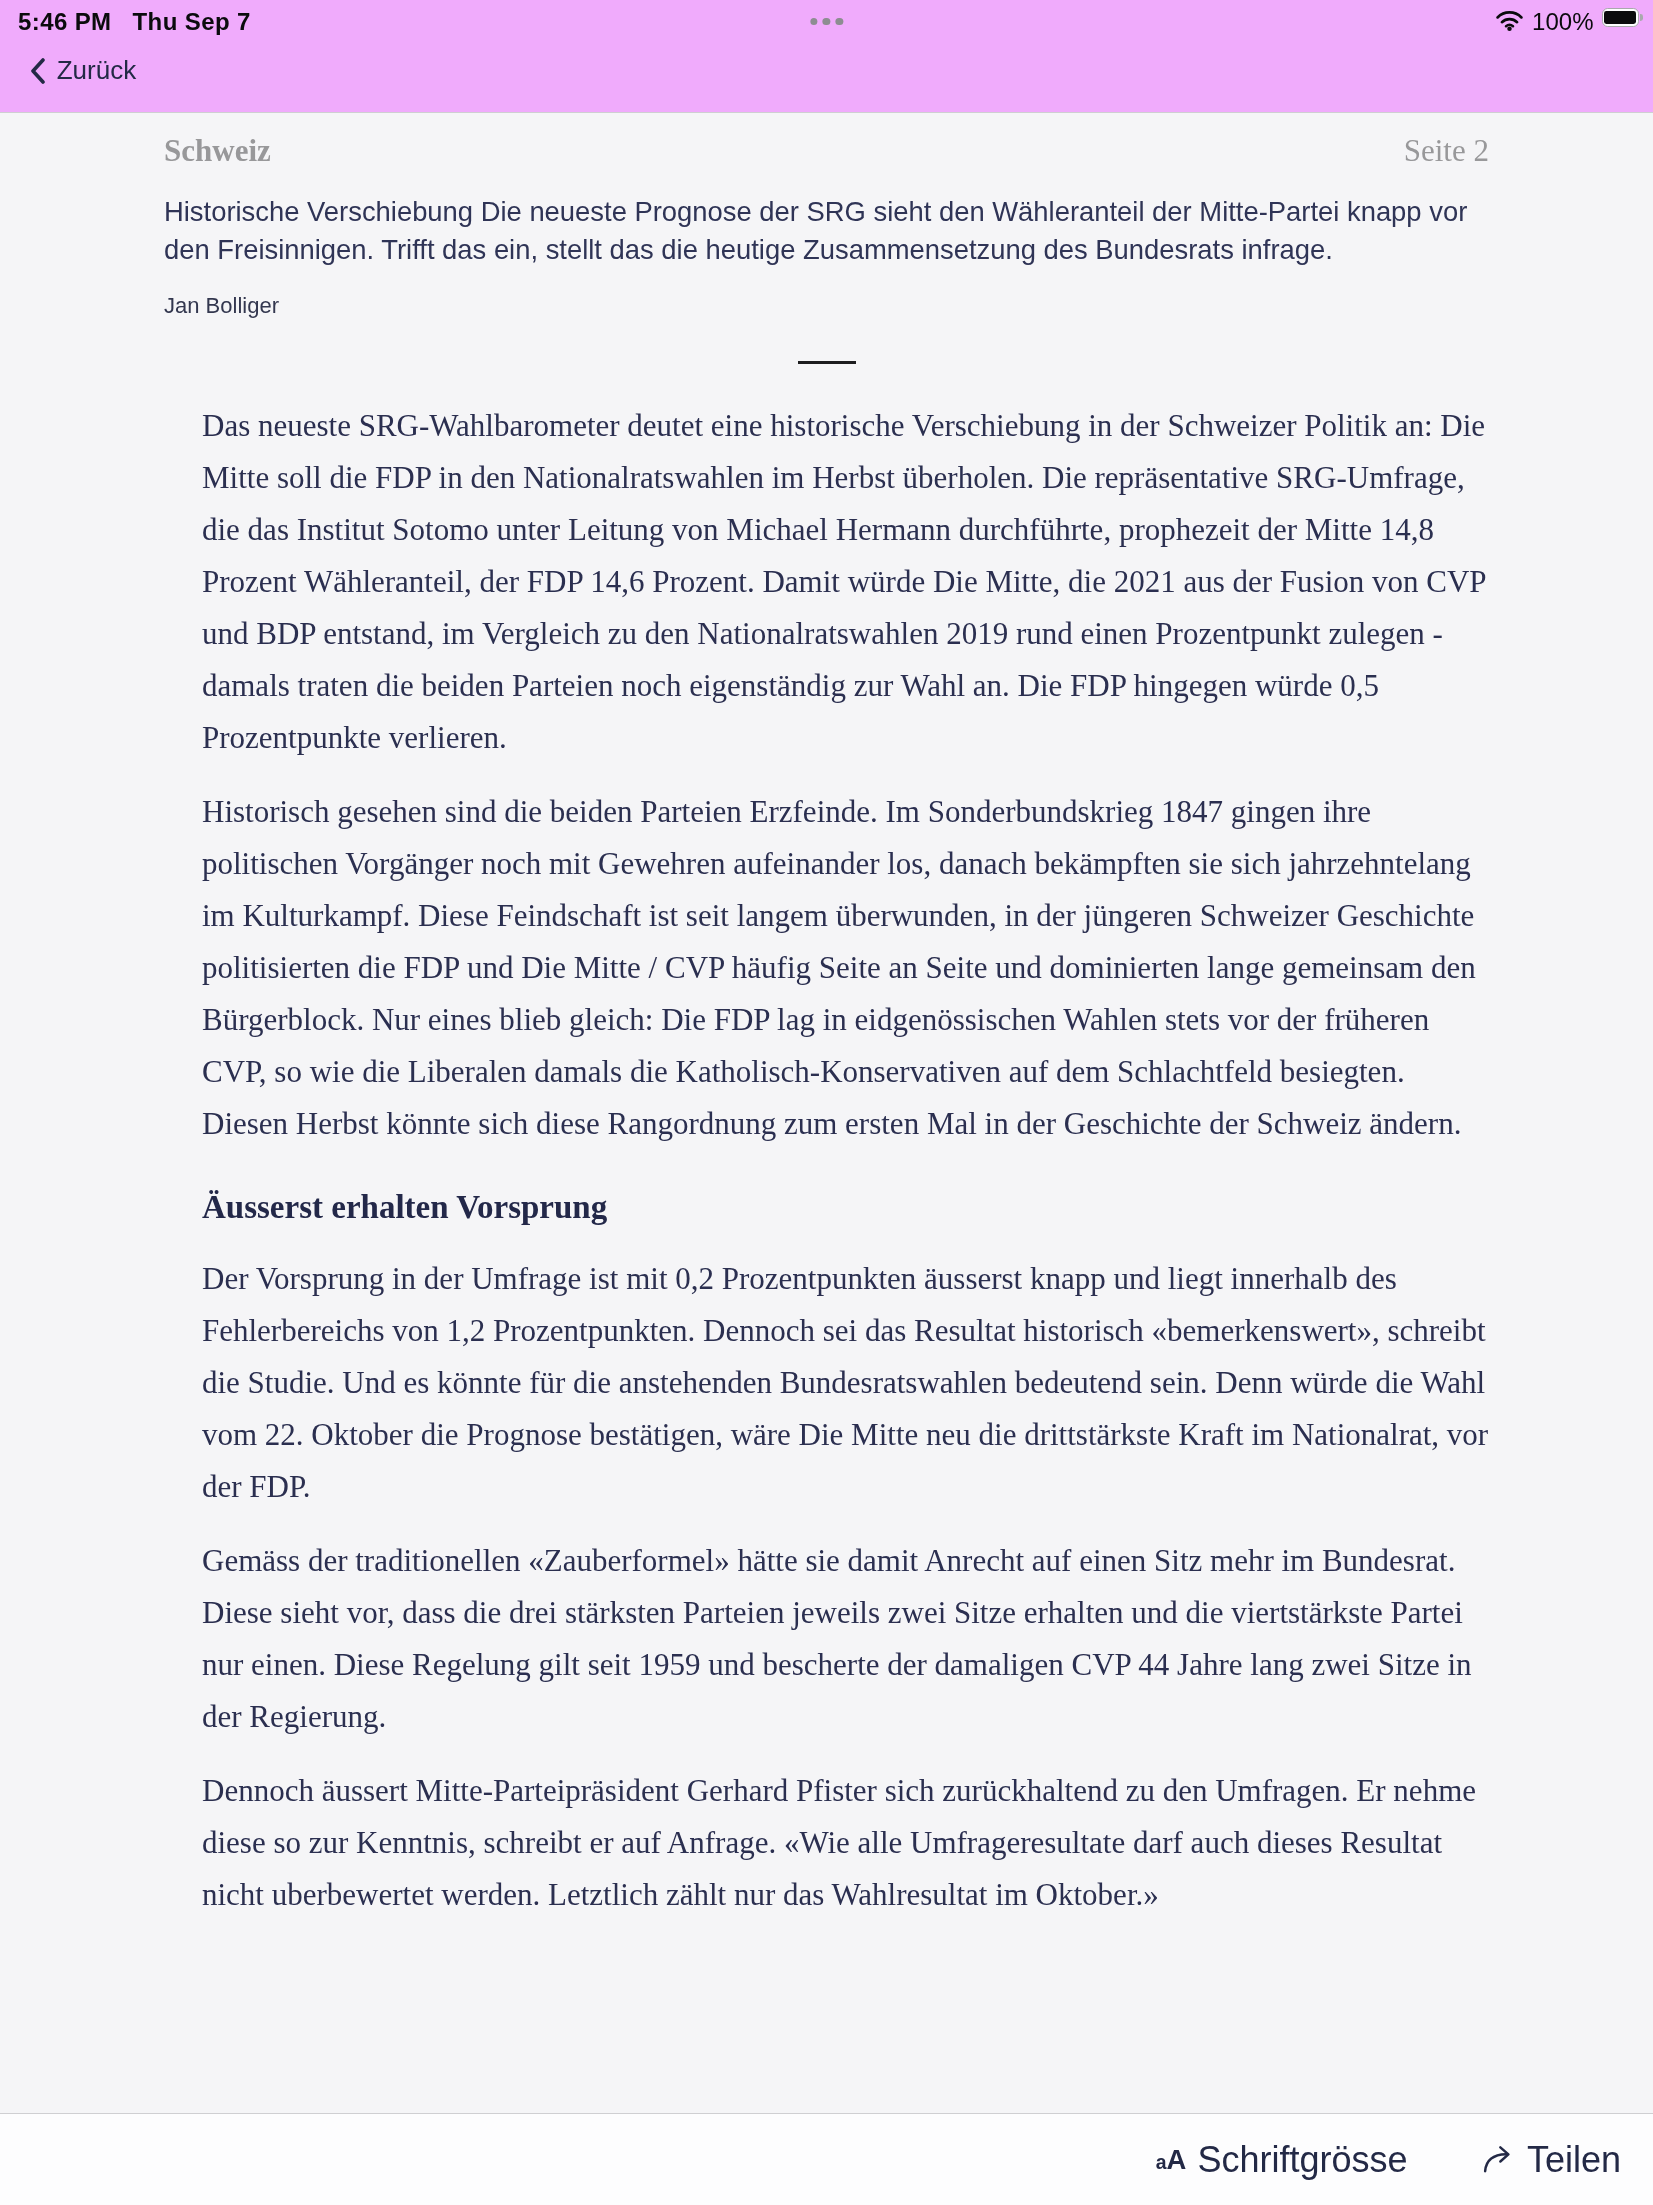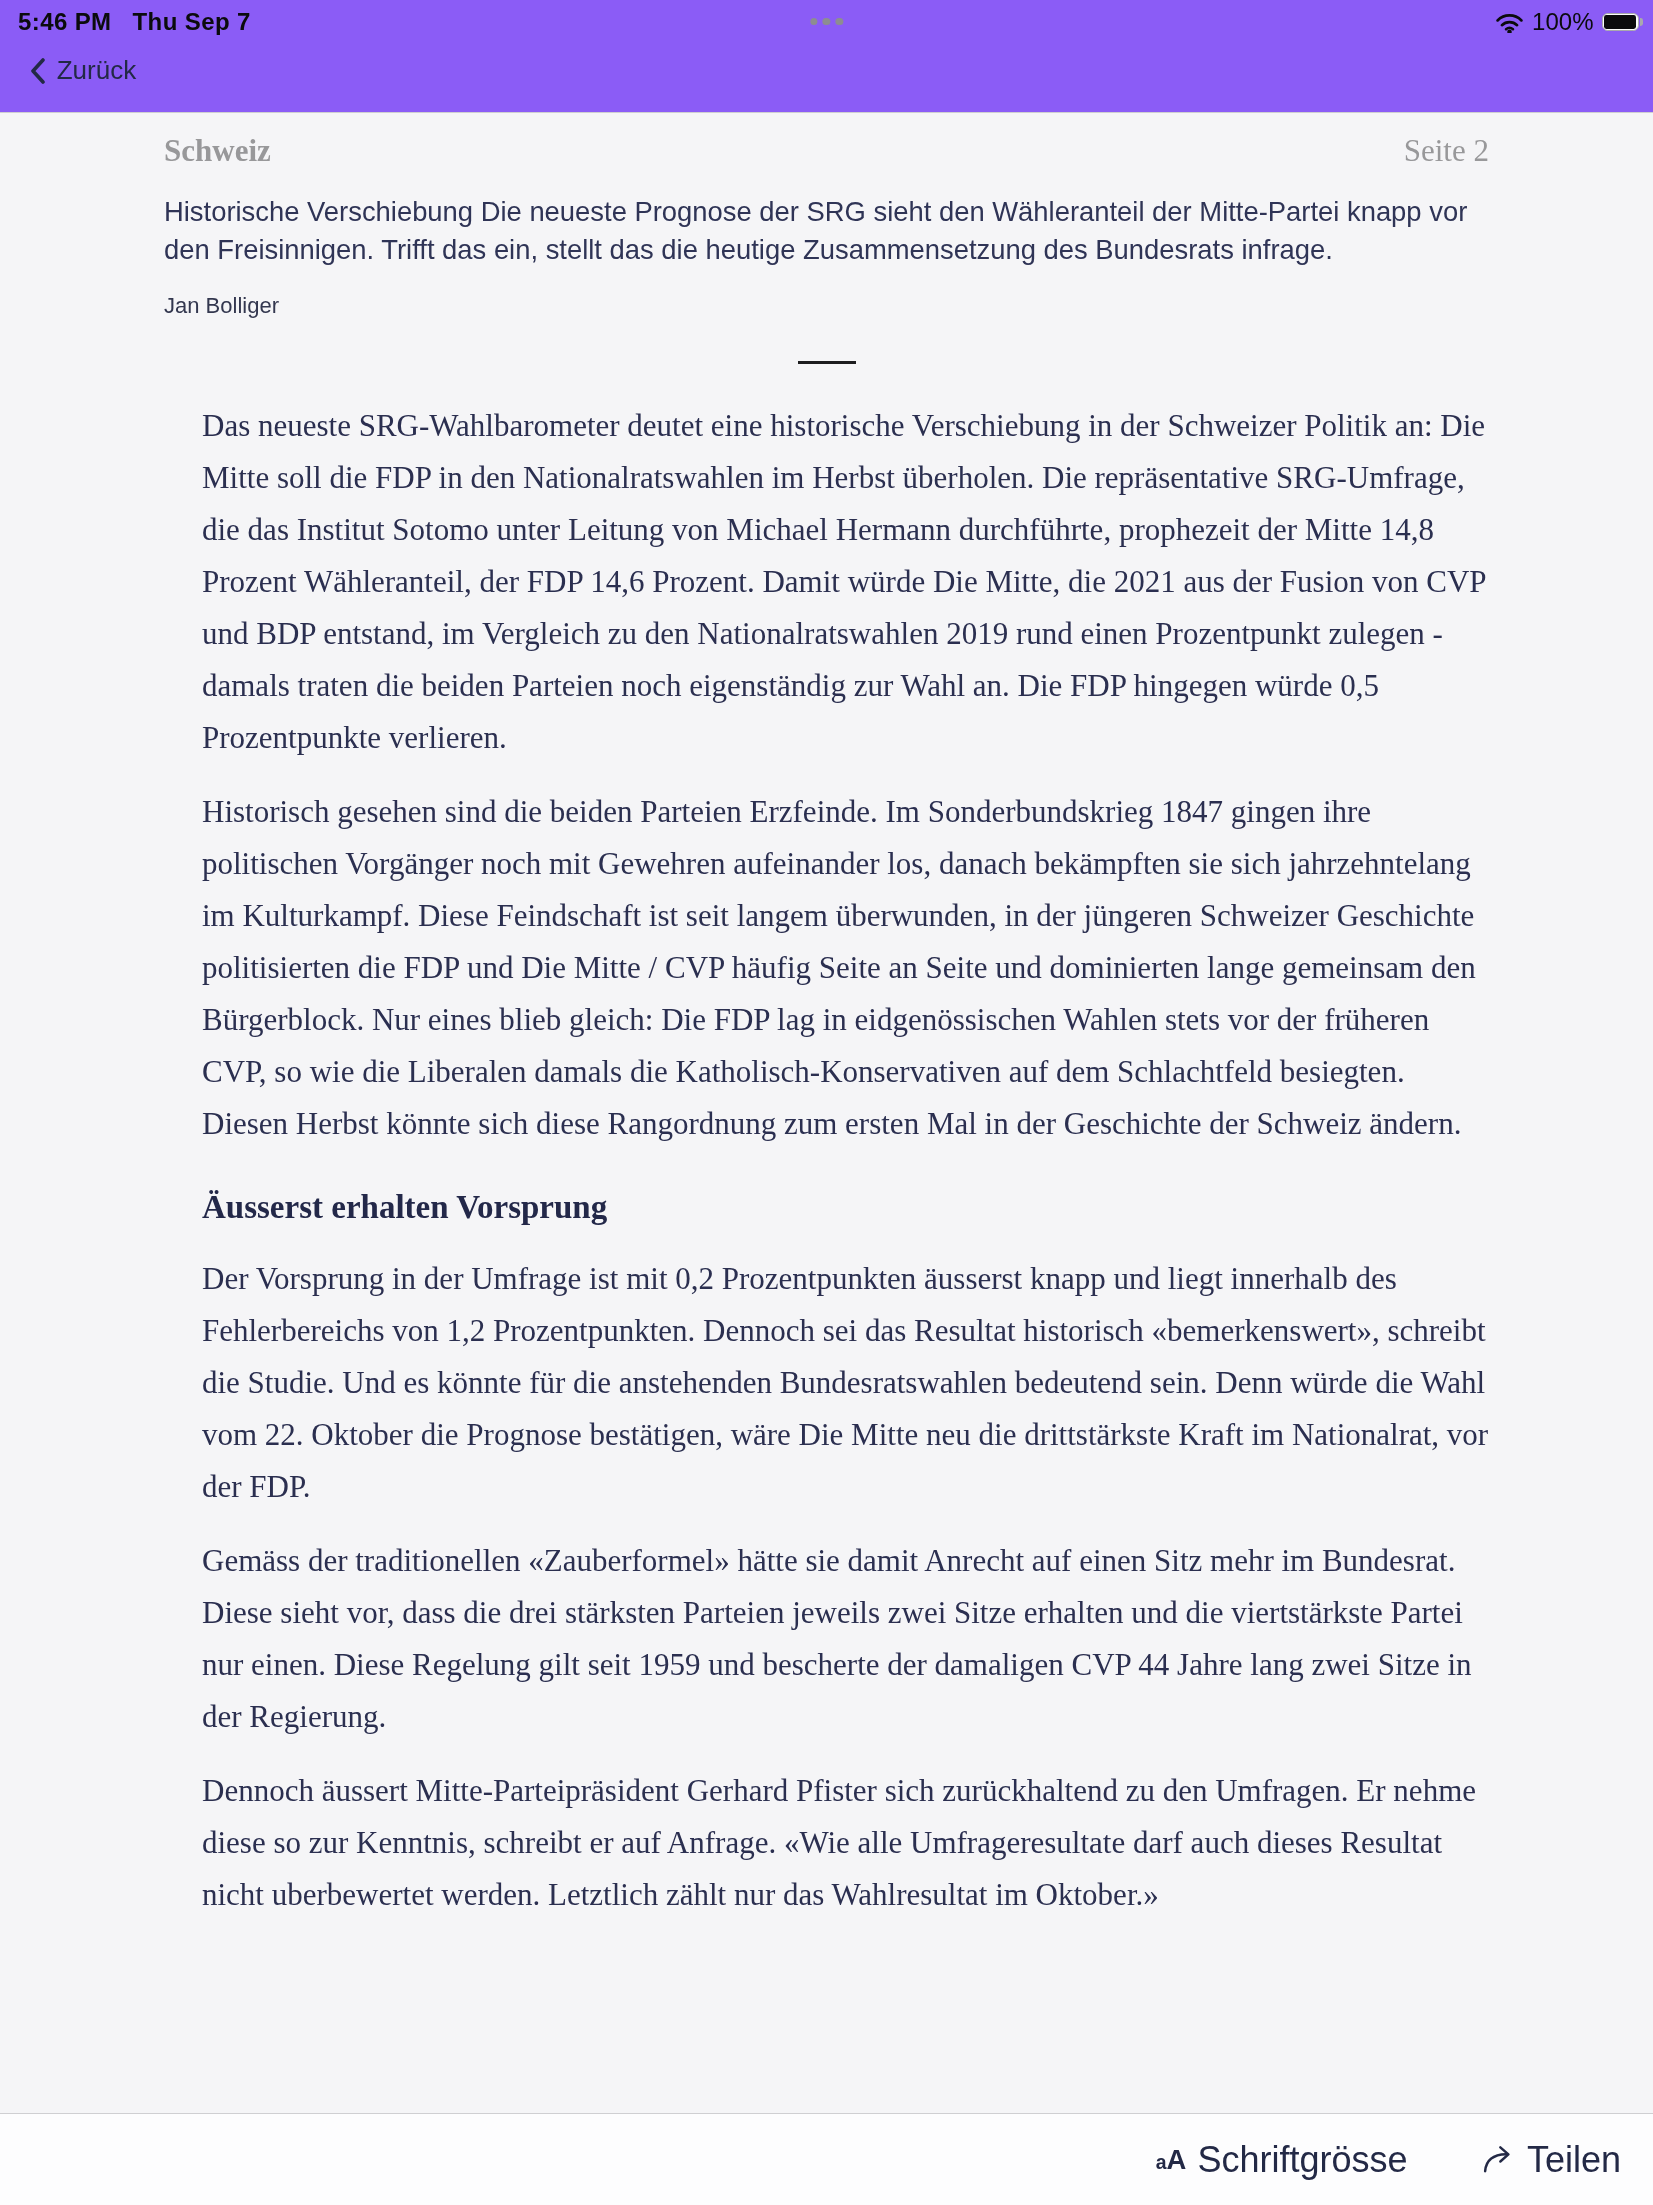--- a/index.html
+++ b/index.html
@@ -8,42 +8,42 @@
     background:#f5f5f7;
     font-family:"Liberation Sans",sans-serif;
     color:#2b2f50;
     position:relative;
     overflow:hidden;
   }
 
   
   .top-header{
     position:absolute;top:0;left:0;right:0;height:112px;
-    background:#8b5cf6;
+    background:#f0abfc;
     border-bottom:0.8px solid #cfcfd2;
     z-index:5;
   }
   .status-bar{
     position:absolute;top:4.8px;left:0;right:0;height:34px;
   }
   .status-left{
     position:absolute;left:18px;top:3.2px;
     font-size:24px;color:#0b0b0d;letter-spacing:0.4px;
     display:flex;gap:21px;
   }
   .status-time{font-weight:700;}
   .status-date{font-weight:700;}
   .status-dots{
     position:absolute;left:50%;top:13px;transform:translateX(-50%);
     display:flex;gap:5.7px;
   }
   .status-dots i{width:7.3px;height:7.3px;border-radius:50%;background:#8d8d91;display:block;}
   .status-right{
     position:absolute;right:14.5px;top:3.2px;
-    display:flex;align-items:center;gap:8px;
+    display:flex;gap:8px;
     font-size:24px;color:#0b0b0d;
   }
   .wifi-svg{width:29px;height:22.6px;display:block;}
   .battery{
     position:relative;width:37px;height:18.6px;
     border:1.6px solid #a9a9ad;border-radius:5.7px;
     box-sizing:border-box;background:#fdfdfe;
   }
   .battery .fill{
     position:absolute;left:1.6px;top:1.6px;right:1.6px;bottom:1.6px;

